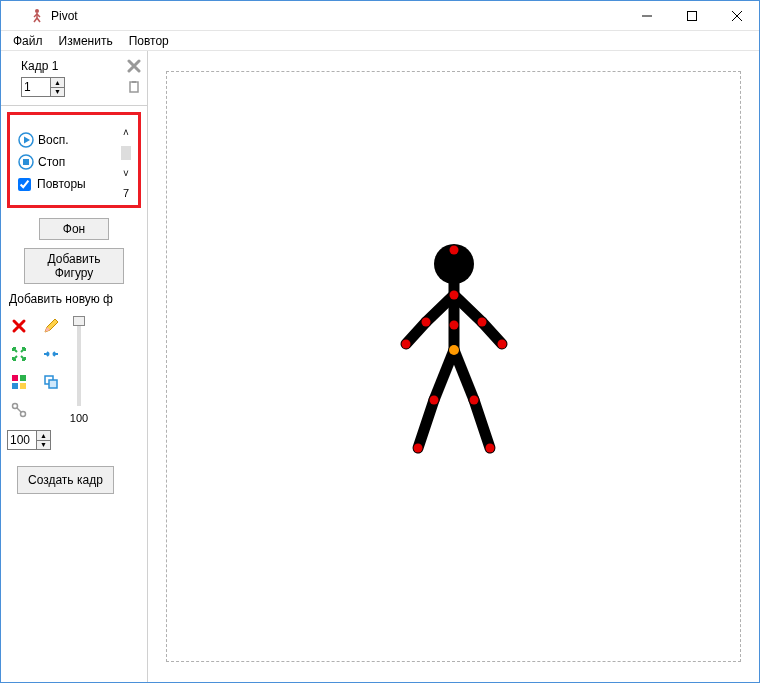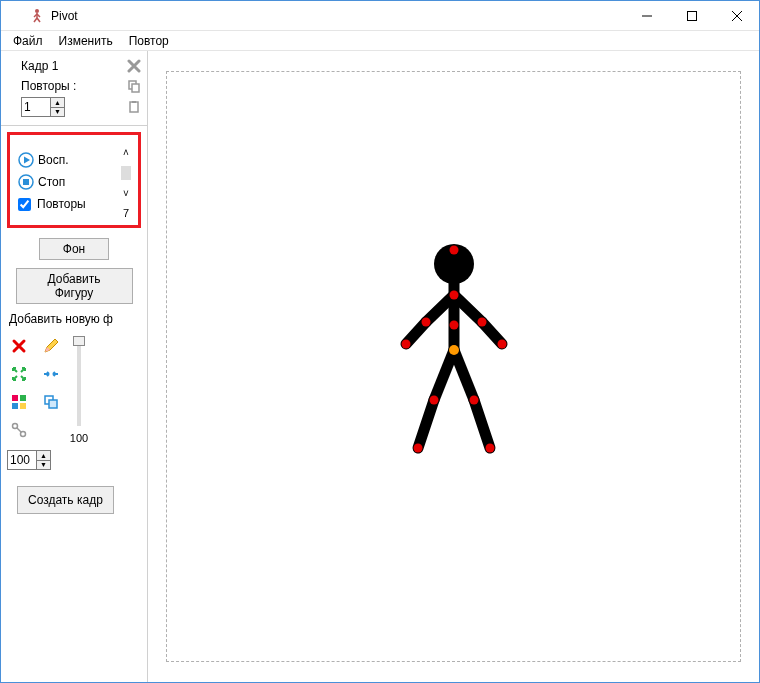--- a/index.html
+++ b/index.html
@@ -32,21 +32,21 @@
   .pb-row { display: flex; align-items: center; height: 22px; gap: 4px; }
   .pb-icon { width: 16px; height: 16px; display: flex; align-items: center; justify-content: center; }
   .pb-label { font-size: 12px; }
   .pb-right { position: absolute; right: 4px; top: 12px; bottom: 6px; width: 16px; display: flex; flex-direction: column; align-items: center; justify-content: space-between; }
   .pb-right .up, .pb-right .down { font-size: 10px; cursor: pointer; }
   .pb-right .thumb { width: 10px; height: 14px; background: #ddd; }
   .pb-right .val { font-size: 11px; }
   input[type=checkbox] { margin: 0 2px 0 0; }
   
   .wide-btn { display: block; margin: 4px auto; padding: 3px 16px; width: 70px; background: #f0f0f0; border: 1px solid #adadad; text-align: center; font-size: 12px; cursor: pointer; }
-  .wide-btn.wider { width: 117px; }
+  .wide-btn.wider { width: 100px; }
   .add-label { font-size: 12px; padding: 2px 4px; margin: 2px 0 4px 4px; white-space: nowrap; overflow: hidden; }
   .tool-panel { display: flex; padding: 2px 4px; }
   .tool-grid { display: grid; grid-template-columns: 28px 28px; grid-auto-rows: 24px; gap: 4px; }
   .tool-cell { display: flex; align-items: center; justify-content: center; border: 1px solid transparent; cursor: pointer; }
   .vslider { width: 16px; margin-left: 6px; display: flex; flex-direction: column; align-items: center; }
   .vslider .track { width: 4px; height: 90px; background: #ddd; position: relative; margin: 2px 0; }
   .vslider .thumb { position: absolute; top: 0; left: -4px; width: 12px; height: 10px; background: #f0f0f0; border: 1px solid #888; }
   .vslider .val { font-size: 11px; margin-top: 4px; }
   .scale-row { display: flex; align-items: center; gap: 6px; padding: 4px 6px; }
   .create-frame-box { padding: 12px 16px; }
@@ -106,29 +106,20 @@
       <div class="frame-box">
         <div class="frame-row">
           <span class="frame-label">Кадр 1</span>
           <span class="side-icon">
             <svg width="14" height="14" viewBox="0 0 14 14">
                 <path d="M2 2 L12 12 M12 2 L2 12" stroke="#999" stroke-width="3" stroke-linecap="round"></path>
               </svg>
           </span>
         </div>
         <div class="frame-row">
-          <span class="frame-label">Повторы :</span>
-          <span class="side-icon">
-            <svg width="14" height="14" viewBox="0 0 14 14">
-                <rect x="2" y="2" width="7" height="8" fill="none" stroke="#999" stroke-width="1.5"></rect>
-                <rect x="5" y="5" width="7" height="8" fill="#fff" stroke="#999" stroke-width="1.5"></rect>
-              </svg>
-          </span>
-        </div>
-        <div class="frame-row">
           <div class="spinner">
             <input type="text" value="1" style="">
             <div class="arrows">
               <div>▲</div>
               <div>▼</div>
             </div>
           </div>
           <span style="flex:1"></span>
           <span class="side-icon">
             <svg width="14" height="14" viewBox="0 0 14 14">

